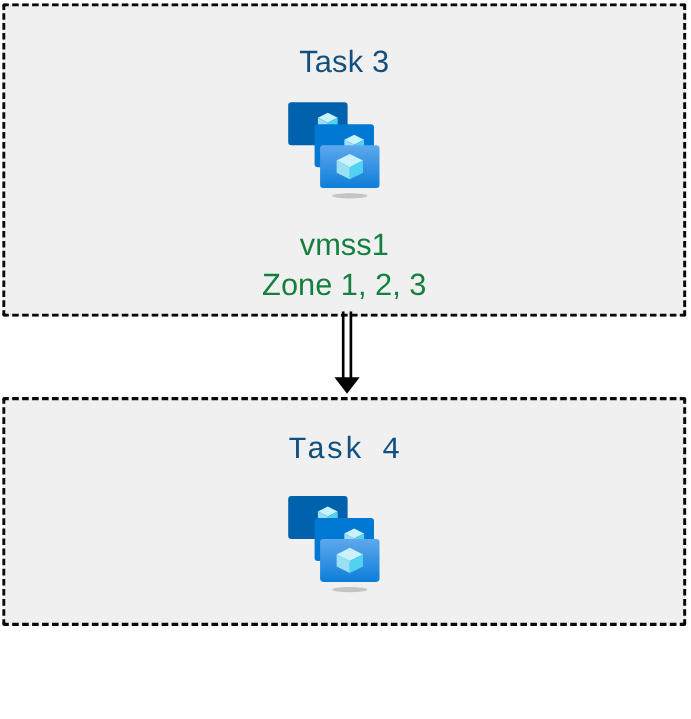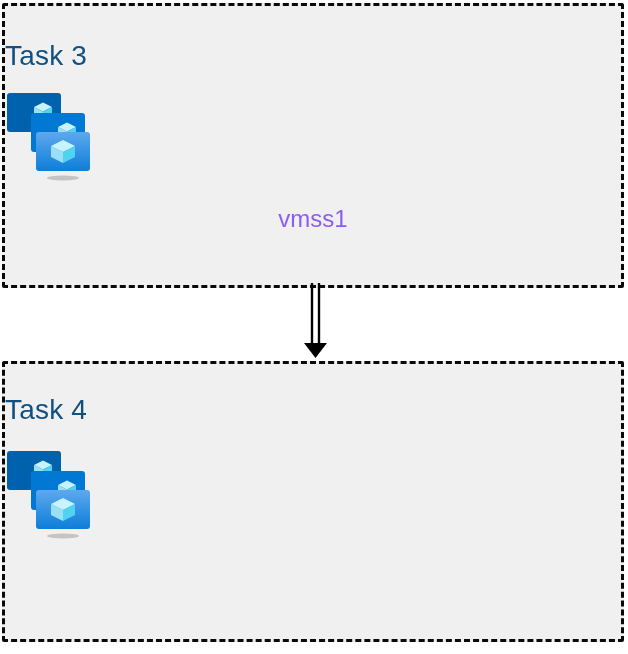--- a/index.html
+++ b/index.html
@@ -35,31 +35,33 @@
     left: 2px;
     top: 3px;
     width: 622px;
     height: 285px;
   }
 
   #panel-task4 {
     left: 2px;
     top: 361px;
     width: 622px;
-    height: 281px;
+    height: 208px;
+    font-family: Liberation Mono, monospace;
   }
 
   .panel-inner {
     position: absolute;
     left: 0;
     right: 0;
     top: 0;
     bottom: 0;
     display: flex;
     flex-direction: column;
+    align-items: center;
   }
 
   .task-title {
     color: #13507f;
     font-size: 28px;
     line-height: 1;
     letter-spacing: 0.2px;
     white-space: nowrap;
   }
 
@@ -67,22 +69,22 @@
   #panel-task4 .task-title { margin-top: 32px; }
 
   .vmss-icon {
     display: block;
   }
 
   #panel-task3 .vmss-icon { margin-top: 20px; }
   #panel-task4 .vmss-icon { margin-top: 24px; }
 
   .caption {
-    color: #8b5cf6;
-    font-size: 24px;
+    color: #15803d;
+    font-size: 28px;
     line-height: 1.28;
     text-align: center;
     white-space: nowrap;
   }
 
   #panel-task3 .caption-block { margin-top: 18px; }
   #panel-task4 .caption-block { margin-top: 30px; }
 
   #connector {
     position: absolute;
@@ -136,20 +138,21 @@
           <g>
             <polygon points="46,56 58,50 70,56 58,62" fill="#c8f3fc"></polygon>
             <polygon points="46,56 58,62 58,73 46,67" fill="#9adff3"></polygon>
             <polygon points="70,56 70,67 58,73 58,62" fill="#4fd3f0"></polygon>
           </g>
         </svg>
       </span>
 
       <div class="caption-block">
         <div class="caption">vmss1</div>
+        <div class="caption">Zone 1, 2, 3</div>
       </div>
     </div>
   </div>
 
   <div id="connector">
     <svg width="40" height="80" viewBox="0 0 40 80" xmlns="http://www.w3.org/2000/svg">
 
       <line x1="16" y1="0" x2="16" y2="62" stroke="#000000" stroke-width="2.4"></line>
       <line x1="23" y1="0" x2="23" y2="62" stroke="#000000" stroke-width="2.4"></line>
 

